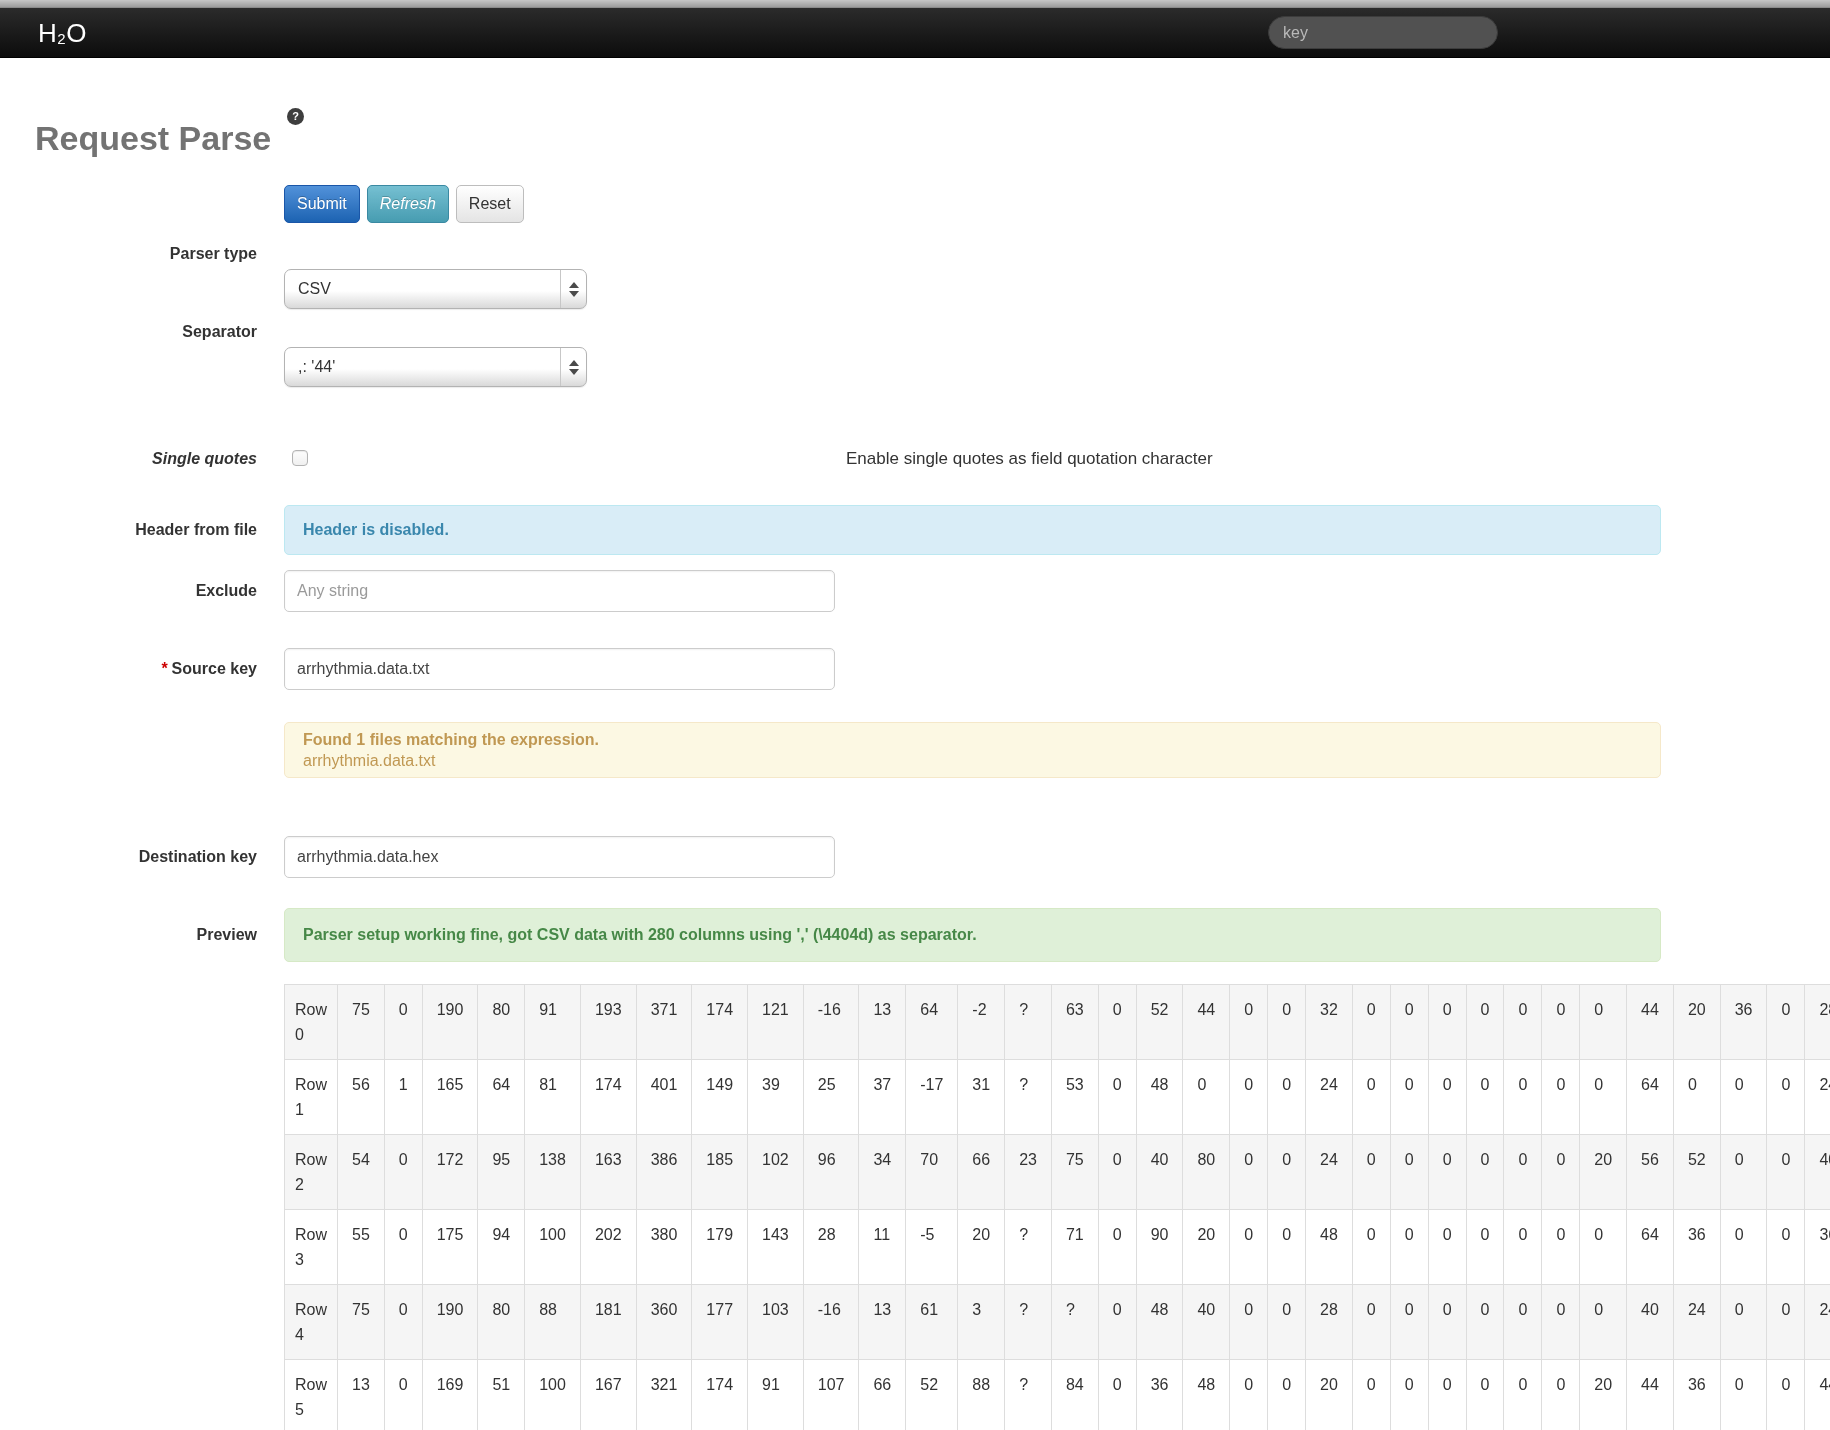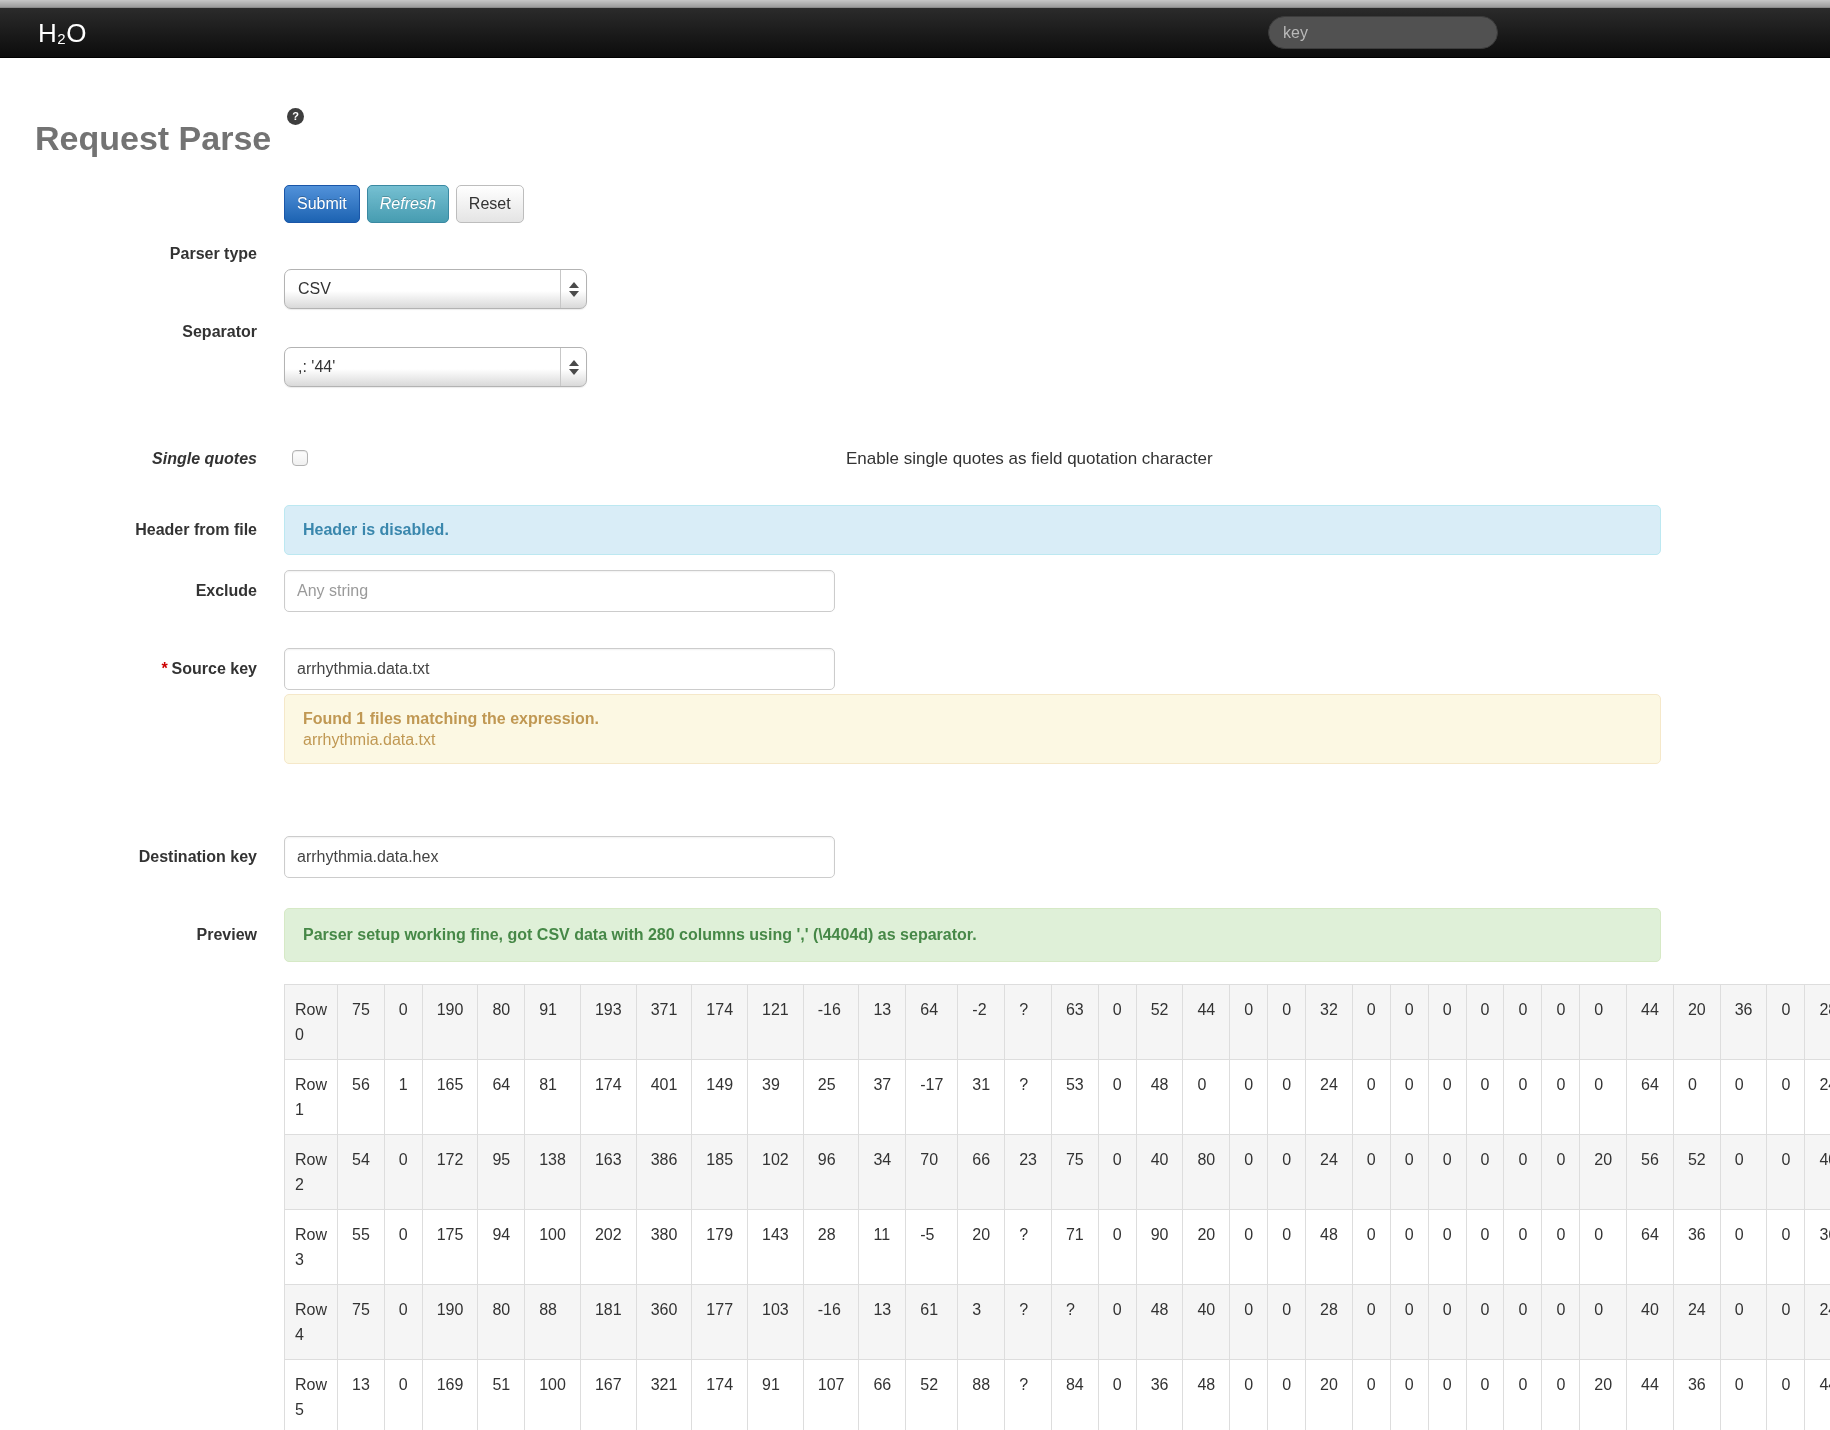--- a/index.html
+++ b/index.html
@@ -138,21 +138,21 @@
   <div class="frow" style="top:512px;">
     <div class="flabel" style="line-height:42px;">Exclude</div>
     <input class="tinput" type="text" placeholder="Any string" style="">
   </div>
 
   <div class="frow" style="top:590px;">
     <div class="flabel" style="line-height:42px;"><span class="req">*</span><span>Source key</span></div>
     <input class="tinput" type="text" value="arrhythmia.data.txt" style="">
   </div>
 
-  <div class="alert alert-warning" style="top:636px; height:70px;">
+  <div class="alert alert-warning" style="top:664px; height:56px;">
     <div class="l1">Found 1 files matching the expression.</div>
     <div class="l2">arrhythmia.data.txt</div>
   </div>
 
   <div class="frow" style="top:778px;">
     <div class="flabel" style="line-height:42px;">Destination key</div>
     <input class="tinput" type="text" value="arrhythmia.data.hex" style="">
   </div>
 
   <div class="frow" style="top:850px;">

